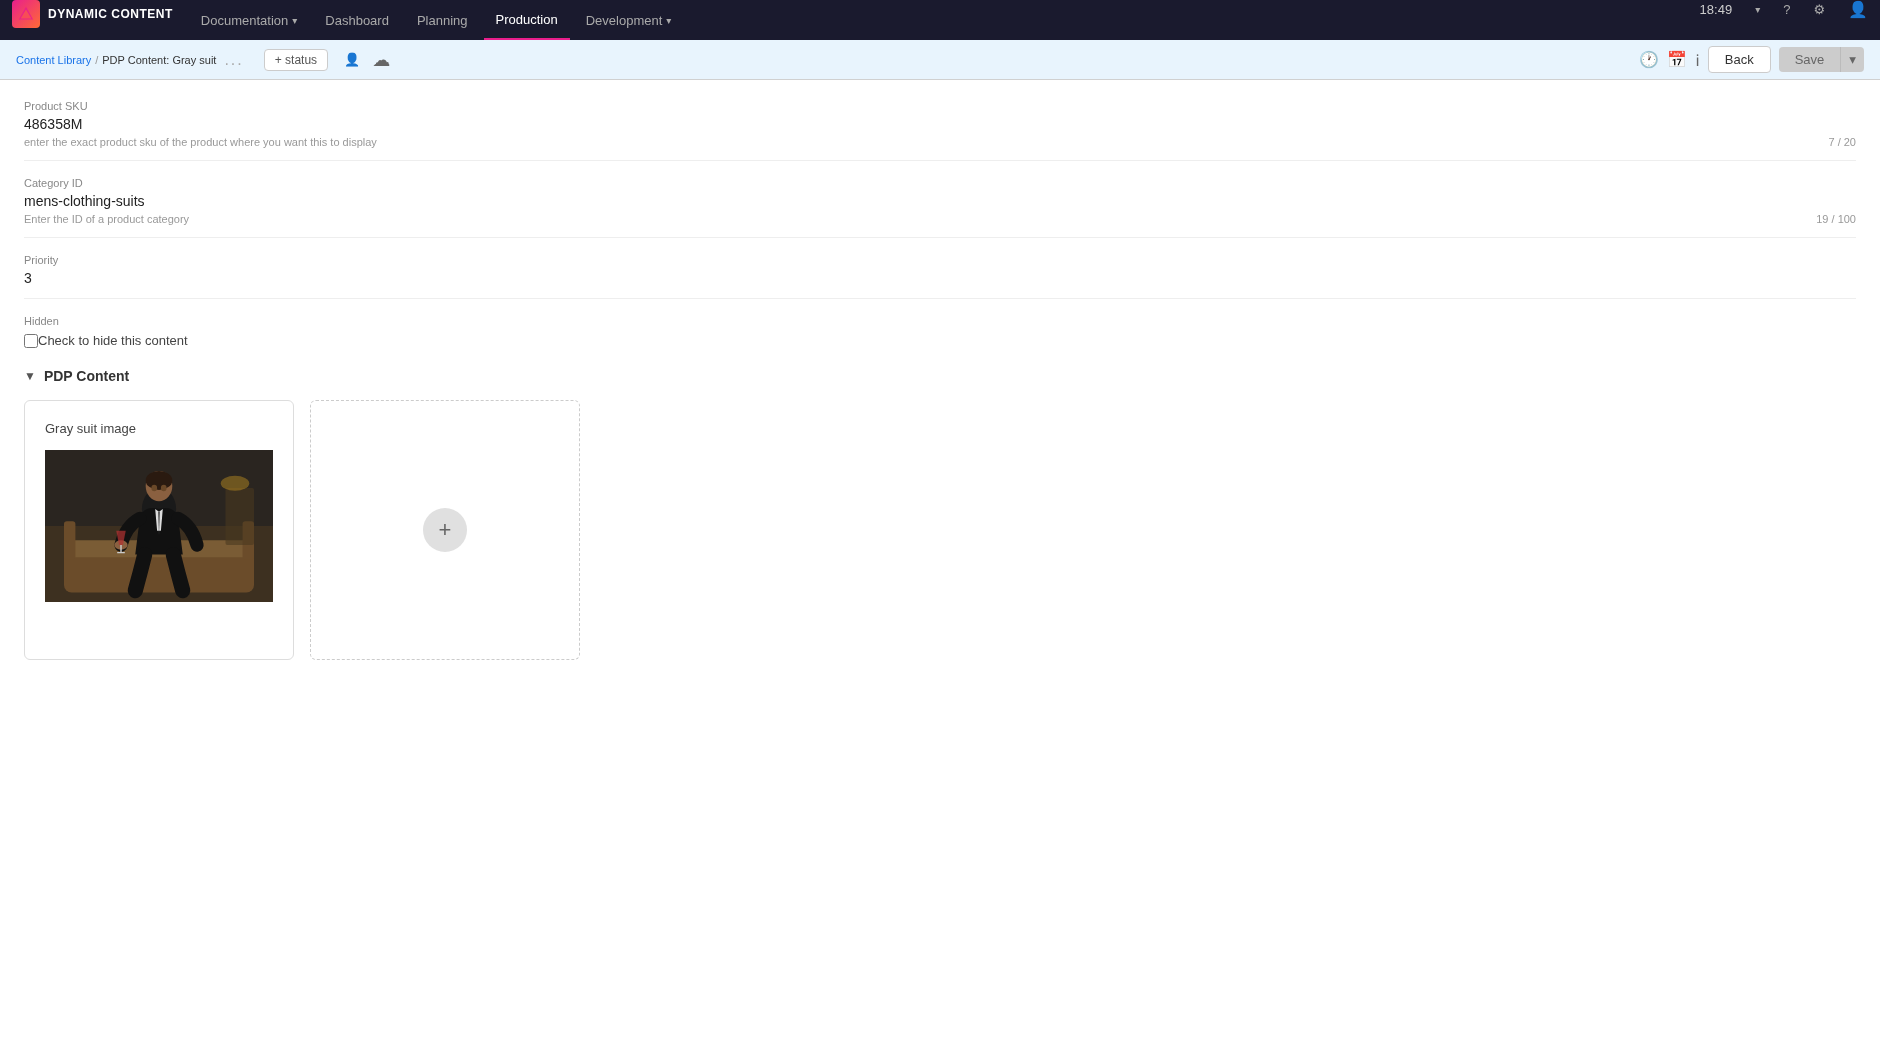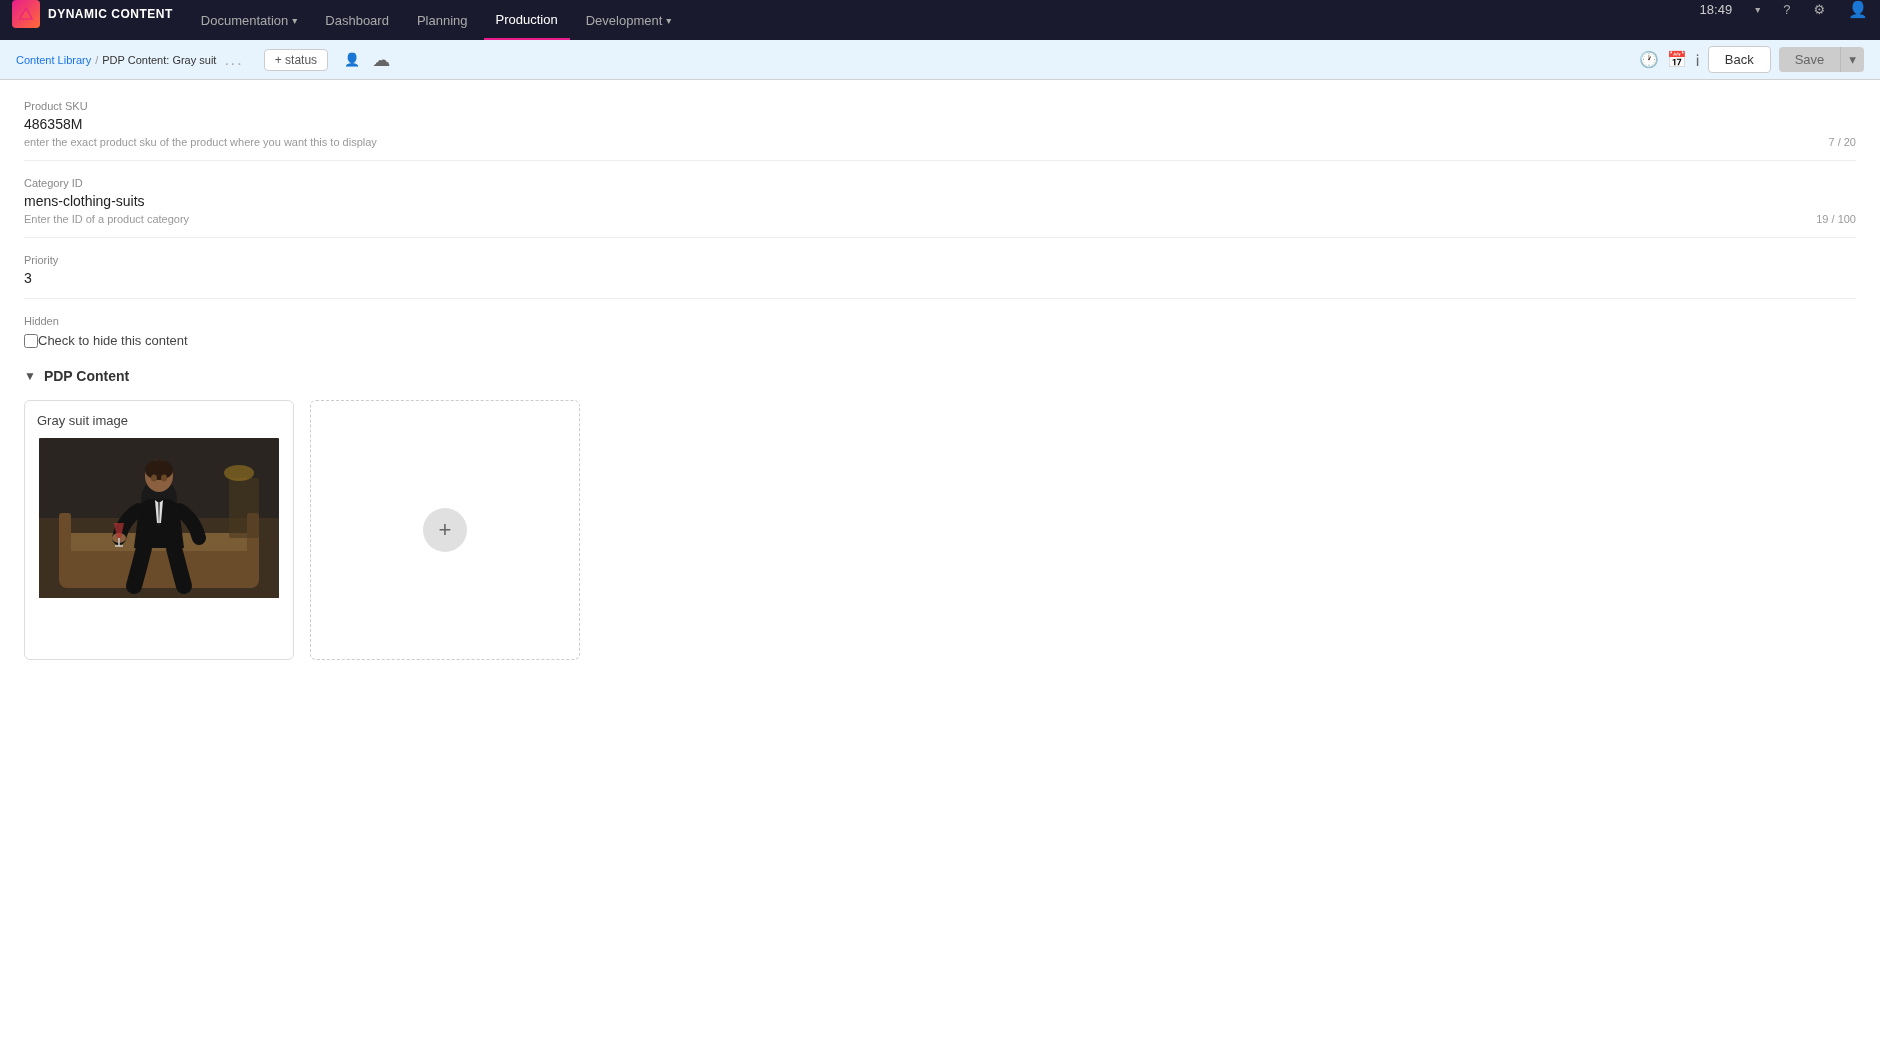--- a/index.html
+++ b/index.html
@@ -214,21 +214,21 @@
     
     .cards-container {
       display: flex;
       gap: 16px;
     }
     .content-card {
       width: 270px;
       height: 260px;
       border: 1px solid #ddd;
       border-radius: 6px;
-      padding: 12px;
+      padding: 20px;
       background: white;
       flex-shrink: 0;
     }
     .card-title {
       font-size: 13px;
       color: #444;
       margin-bottom: 10px;
     }
     .card-image-container {
       width: 100%;

